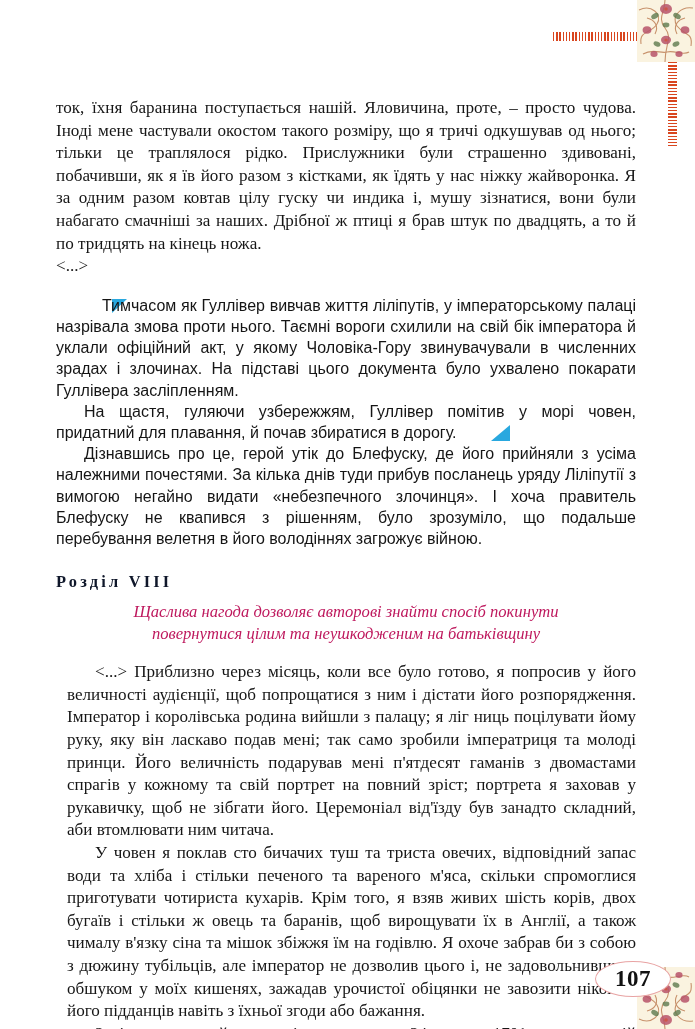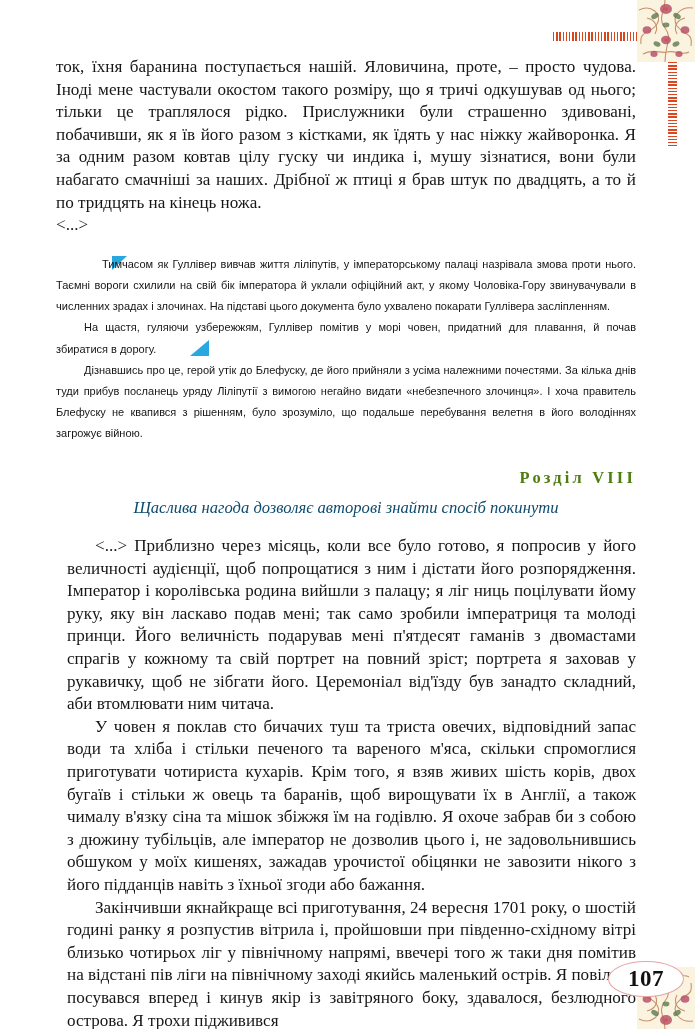--- a/index.html
+++ b/index.html
@@ -66,21 +66,21 @@
     right: 0;
     width: 58px;
     height: 62px;
     overflow: hidden;
     background: #faf3e0;
   }
   .corner-ornament-bottom svg { display: block; }
 
   .page-number {
     position: absolute;
-    right: 11px;
+    right: 24px;
     bottom: 32px;
     width: 74px;
     height: 34px;
     border: 1.6px solid #e8a3a3;
     border-radius: 50%;
     background: #ffffff;
     display: flex;
     align-items: center;
     justify-content: center;
     font-family: "Liberation Serif", serif;
@@ -105,26 +105,26 @@
     font-size: 17.1px;
     line-height: 22.6px;
     text-align: justify;
     text-align-last: left;
     margin: 0;
     color: #161616;
     -webkit-hyphens: none;
     hyphens: none;
   }
   p.body-serif.indent { text-indent: 28px; margin-left: 11px; }
-  p.body-serif.noindent { text-indent: 0; }
+  p.body-serif.noindent { text-indent: 0; margin-top: 41px; }
 
   
   p.body-sans {
     font-family: "Liberation Sans", sans-serif;
-    font-size: 11px;
+    font-size: 16px;
     line-height: 21.2px;
     text-align: justify;
     text-align-last: left;
     margin: 0;
     color: #151515;
   }
   p.body-sans.indent { text-indent: 28px; }
 
   .ellipsis-marker {
     font-family: "Liberation Serif", serif;
@@ -146,32 +146,32 @@
     height: 16px;
     vertical-align: -3px;
     margin-left: 6px;
   }
 
   
   .chapter-title {
     font-family: "Liberation Serif", serif;
     font-size: 16.4px;
     letter-spacing: 3.2px;
-    text-align: right;
-    color: #4d7c0f;
+    text-align: left;
+    color: #0f172a;
     margin: 0;
     white-space: nowrap;
   }
   .chapter-subtitle {
     font-family: "Liberation Serif", serif;
     font-style: italic;
     font-size: 16.6px;
     line-height: 21.5px;
     text-align: center;
-    color: #0c4a6e;
+    color: #be185d;
     margin: 0;
   }
 
   .spacer-sm { height: 9px; }
   .spacer-md { height: 17px; }
   .spacer-lg { height: 23px; }
 </style>
 </head>
 <body>
 
@@ -265,20 +265,21 @@
 
     <p class="body-sans indent">Дізнавшись про це, герой утік до Блефуску, де його прийняли з усіма належними почестями. За кілька днів туди прибув посланець уряду Ліліпутії з вимогою негайно видати «небезпечного злочинця». І хоча правитель Блефуску не квапився з рішенням, було зрозуміло, що подальше перебування велетня в його володіннях загрожує війною.</p>
 
     <div class="spacer-lg"></div>
 
     <h2 class="chapter-title">Розділ VIII</h2>
 
     <div class="spacer-sm"></div>
 
     <p class="chapter-subtitle">Щаслива нагода дозволяє авторові знайти спосіб покинути</p>
+    <p class="chapter-subtitle">повернутися цілим та неушкодженим на батьківщину</p>
 
     <div class="spacer-md"></div>
 
     <p class="body-serif indent"><span>&lt;...&gt;</span>&nbsp;<span>Приблизно через місяць, коли все було готово, я попросив у його величності аудієнції, щоб попрощатися з ним і дістати його розпорядження. Імператор і королівська родина вийшли з палацу; я ліг ниць поцілувати йому руку, яку він ласкаво подав мені; так само зробили імператриця та молоді принци. Його величність подарував мені п'ятдесят гаманів з двомастами спрагів у кожному та свій портрет на повний зріст; портрета я заховав у рукавичку, щоб не зібгати його. Церемоніал від'їзду був занадто складний, аби втомлювати ним читача.</span></p>
 
     <p class="body-serif indent">У човен я поклав сто бичачих туш та триста овечих, відповідний запас води та хліба і стільки печеного та вареного м'яса, скільки спромоглися приготувати чотириста кухарів. Крім того, я взяв живих шість корів, двох бугаїв і стільки ж овець та баранів, щоб вирощувати їх в Англії, а також чималу в'язку сіна та мішок збіжжя їм на годівлю. Я охоче забрав би з собою з дюжину тубільців, але імператор не дозволив цього і, не задовольнившись обшуком у моїх кишенях, зажадав урочистої обіцянки не завозити нікого з його підданців навіть з їхньої згоди або бажання.</p>
 
     <p class="body-serif indent">Закінчивши якнайкраще всі приготування, 24 вересня 1701 року, о шостій годині ранку я розпустив вітрила і, пройшовши при південно-східному вітрі близько чотирьох ліг у північному напрямі, ввечері того ж таки дня помітив на відстані пів ліги на північному заході якийсь маленький острів. Я повільно посувався вперед і кинув якір із завітряного боку, здавалося, безлюдного острова. Я трохи підживився</p>
 
   </div>

